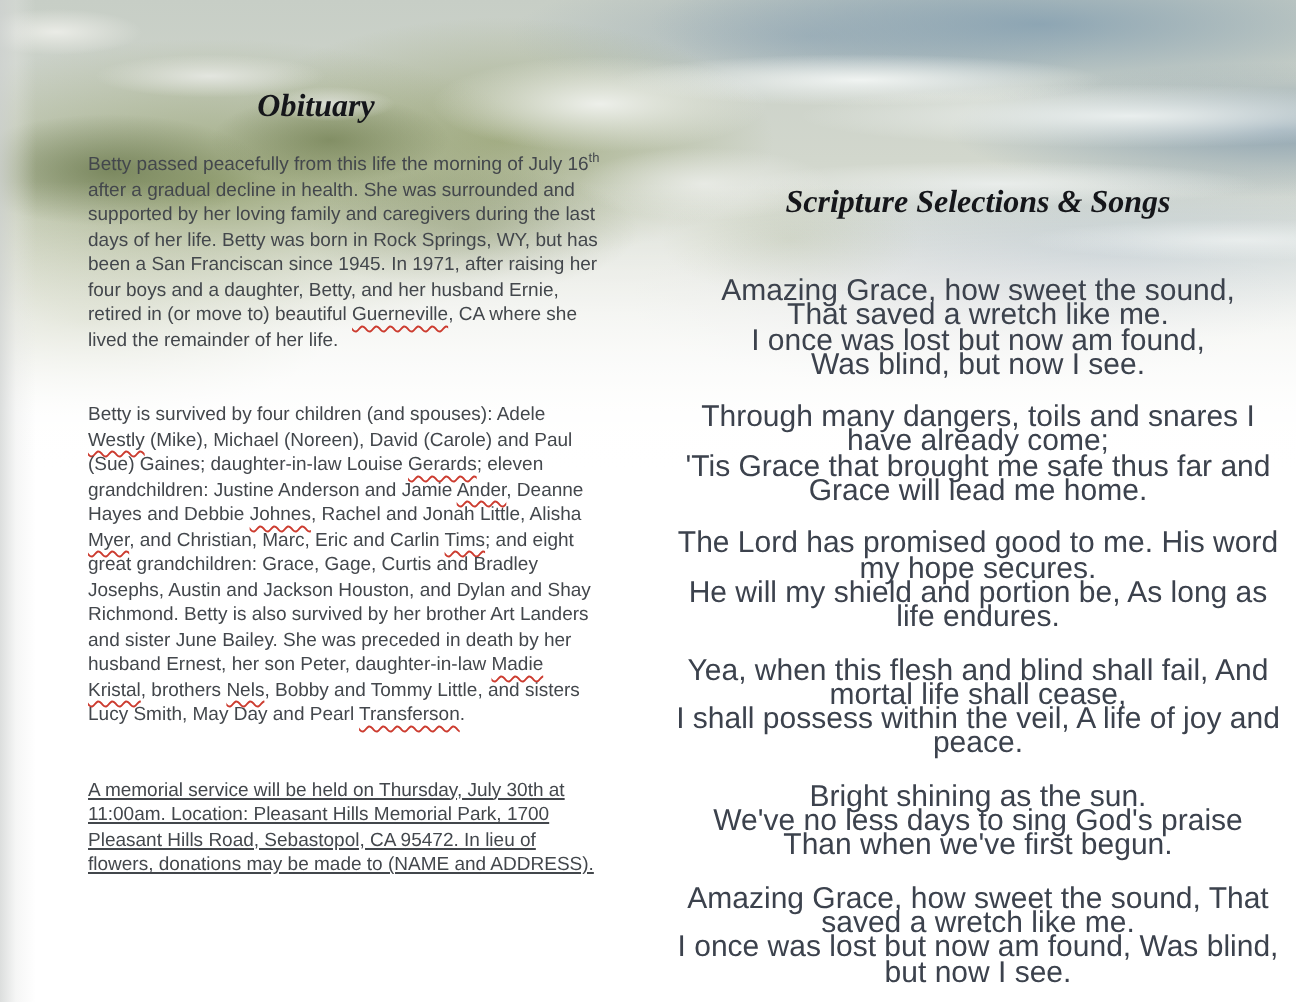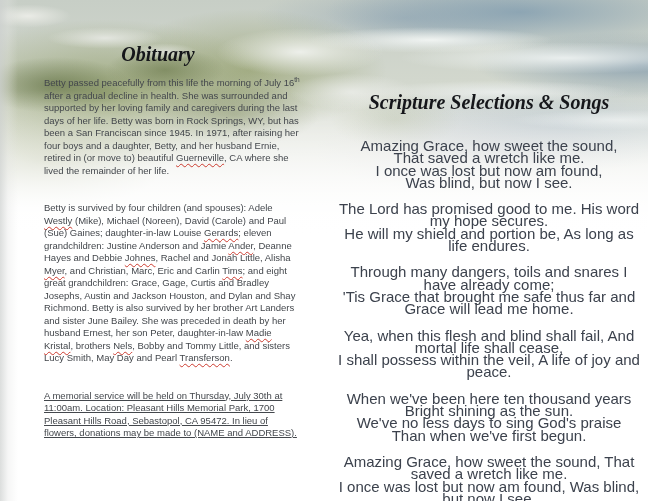--- a/index.html
+++ b/index.html
@@ -48,21 +48,21 @@
 
   
   .left-edge{
     position:absolute;left:0;top:0;bottom:0;width:18px;
     background:linear-gradient(to right, rgba(208,211,210,.75), rgba(228,229,228,.35) 8px, rgba(255,255,255,0) 18px);
   }
 
   .page{position:absolute;top:44px;}
   .page-title{
     font-family:"Liberation Serif","DejaVu Serif",serif;
-    font-weight:bold;font-style:italic;font-size:20px;line-height:20px;
+    font-weight:bold;font-style:italic;font-size:16px;line-height:20px;
     color:#15161a;text-align:center;
   }
 
   
   .page-left{left:44px;width:258px;}
   .page-left .page-title{width:228px;margin:0 0 13px 0;}
   .obit-body p{
     margin:0 0 25px 0;font-size:9.5px;line-height:12.5px;color:#43474c;
     text-align:left;
   }
@@ -105,37 +105,36 @@
 
     <div class="stanza">
       <div class="hline">Amazing Grace, how sweet the sound,</div>
       <div class="hline">That saved a wretch like me.</div>
       <div class="hline">I once was lost but now am found,</div>
       <div class="hline">Was blind, but now I see.</div>
     </div>
 
 
     <div class="stanza">
-      <div class="hline">The Lord has promised good to me. His word my hope secures.</div>
-      <div class="hline">He will my shield and portion be, As long as life endures.</div>
+      <div class="hline">Through many dangers, toils and snares I have already come;</div>
+      <div class="hline">'Tis Grace that brought me safe thus far and</div>
+      <div class="hline">Grace will lead me home.</div>
     </div>
 
     <div class="stanza">
-      <div class="hline">Through many dangers, toils and snares I have already come;</div>
-      <div class="hline">'Tis Grace that brought me safe thus far and</div>
-      <div class="hline">Grace will lead me home.</div>
+      <div class="hline">The Lord has promised good to me. His word my hope secures.</div>
+      <div class="hline">He will my shield and portion be, As long as life endures.</div>
     </div>
 
     <div class="stanza">
       <div class="hline">Yea, when this flesh and blind shall fail, And mortal life shall cease,</div>
       <div class="hline">I shall possess within the veil, A life of joy and peace.</div>
     </div>
 
     <div class="stanza">
-      <div class="hline">When we've been here ten thousand years</div>
       <div class="hline">Bright shining as the sun.</div>
       <div class="hline">We've no less days to sing God's praise</div>
       <div class="hline">Than when we've first begun.</div>
     </div>
 
     <div class="stanza">
       <div class="hline">Amazing Grace, how sweet the sound, That saved a wretch like me.</div>
       <div class="hline">I once was lost but now am found, Was blind, but now I see.</div>
     </div>
   </div>

